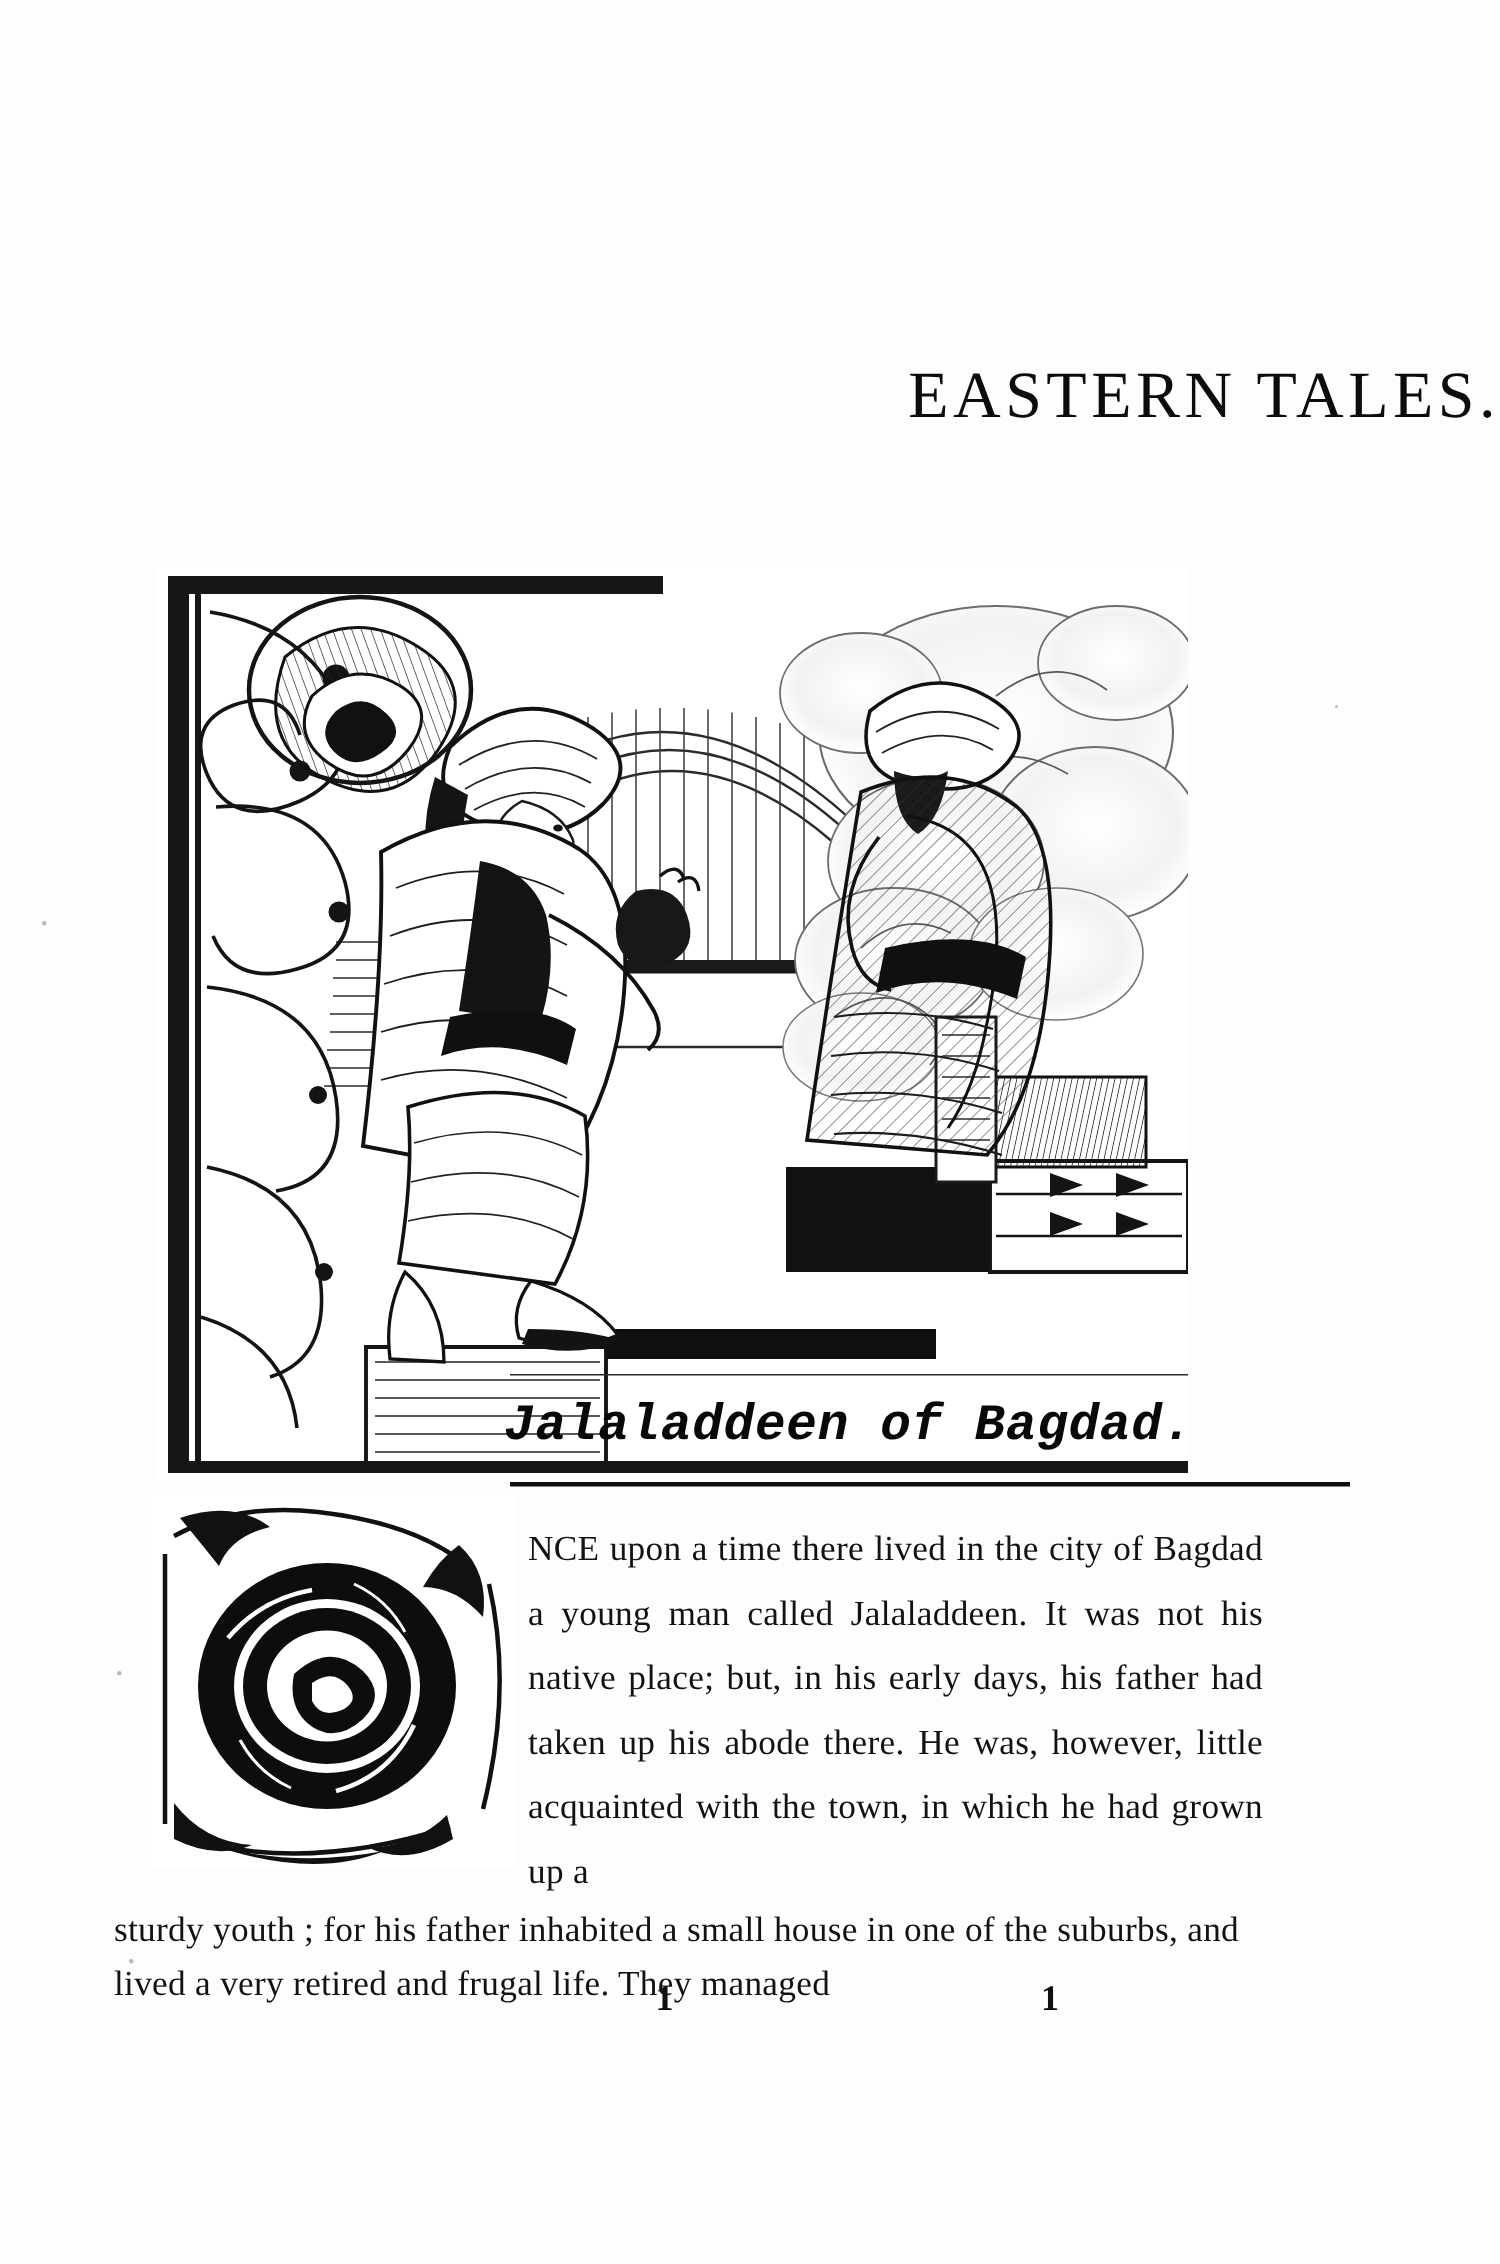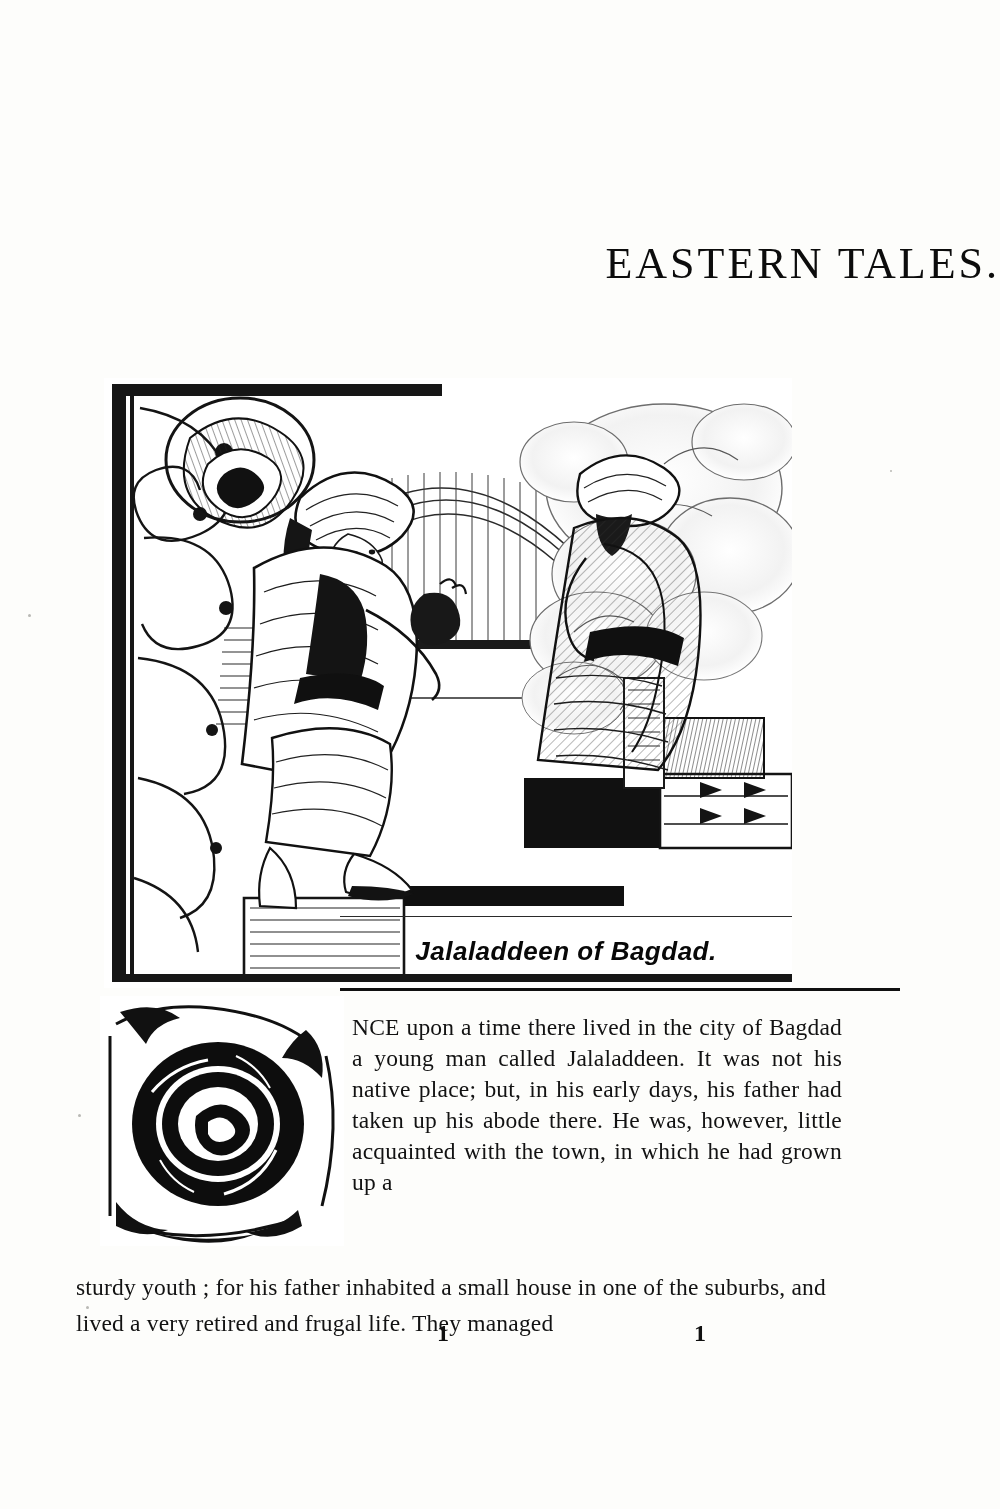--- a/index.html
+++ b/index.html
@@ -52,24 +52,24 @@
     position: absolute;
     left: 340px;
     top: 920px;
     width: 452px;
     height: 62px;
     display: flex;
     align-items: center;
     justify-content: center;
   }
   .caption-text {
-    font-family: Liberation Sans, sans-serif;
+    font-family: Liberation Mono, monospace;
     font-weight: bold;
     font-style: italic;
-    font-size: 26px;
+    font-size: 34px;
     letter-spacing: 0.5px;
     color: #080808;
     white-space: nowrap;
   }
   .caption-rule {
     position: absolute;
     left: 340px;
     top: 988px;
     width: 560px;
     height: 3px;
@@ -94,21 +94,21 @@
     overflow: hidden;
   }
 
   
   .body-indent {
     position: absolute;
     left: 352px;
     top: 1012px;
     width: 490px;
     font-size: 23.5px;
-    line-height: 31px;
+    line-height: 43px;
     text-align: justify;
     color: #121212;
     letter-spacing: 0.2px;
   }
   .body-indent p { margin: 0; }
   .body-full {
     position: absolute;
     left: 60px;
     top: 1254px;
     width: 782px;

